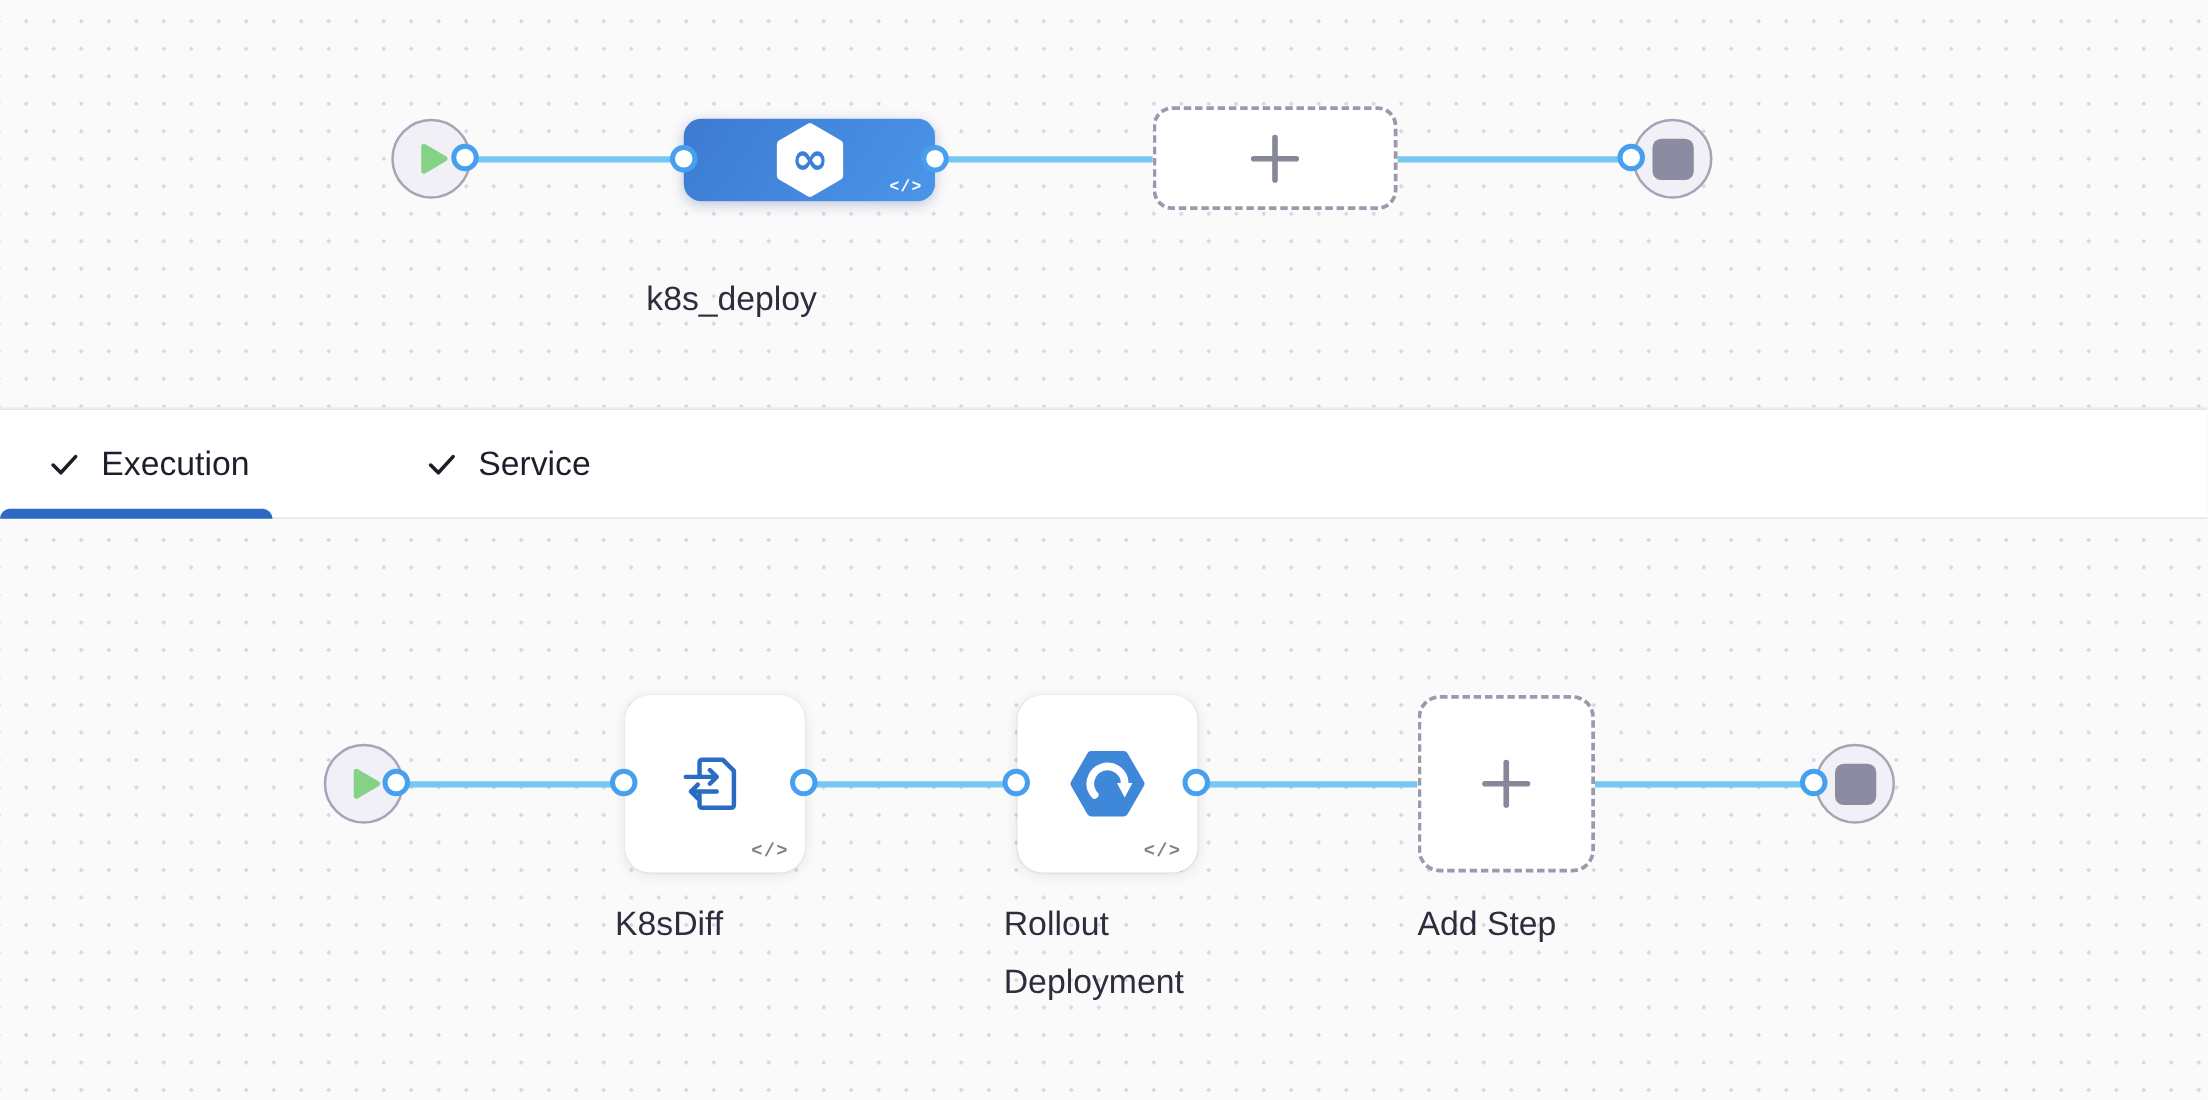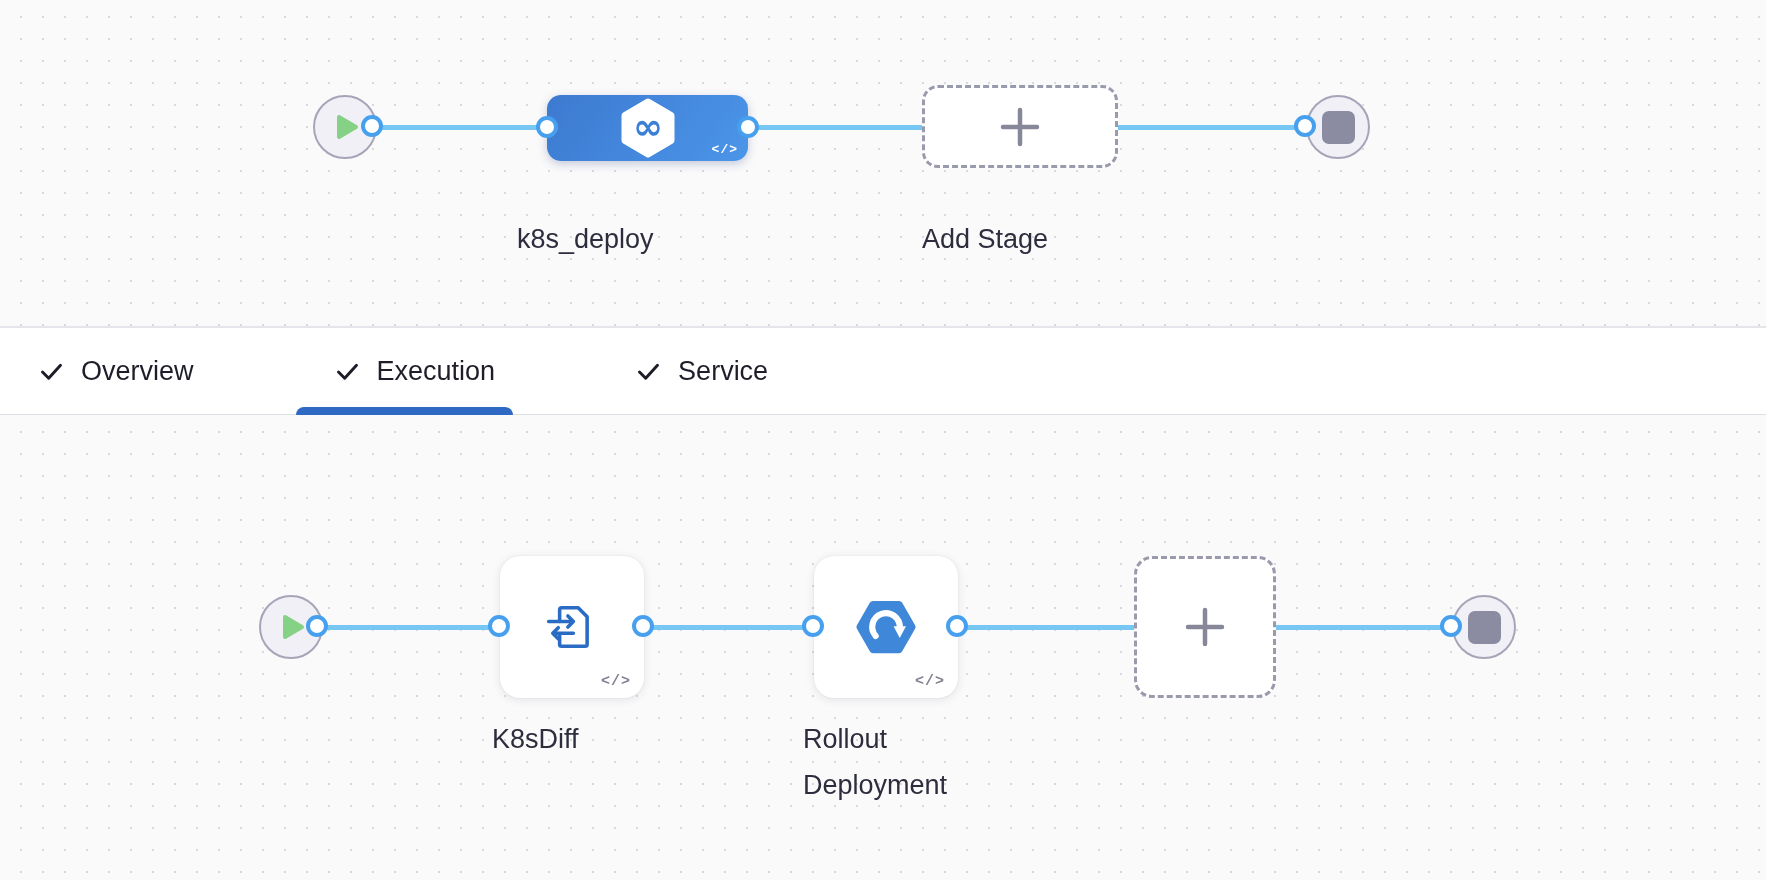--- a/index.html
+++ b/index.html
@@ -92,30 +92,23 @@
       <path d="M21 4 V38 M4 21 H38" stroke="#87879a" stroke-width="4.5" stroke-linecap="round" fill="none"></path>
     </svg>
   </div>
 
   <div class="term-node" style="left:1306px; top:95px;">
     <div class="stop-square"></div>
   </div>
   <div class="port" style="left:1294px; top:115px;"></div>
 
   <div class="node-label" style="left:517px; top:216px; width:260px;">k8s_deploy</div>
-  <div class="node-label" style="left:922px; top:216px; width:196px;">Add Stage</div>
 </div>
 
 <div class="tabbar">
-  <div class="tab">
-    <svg width="27" height="27" viewBox="0 0 24 24">
-      <path d="M4 12.5 L9.5 18 L20 6.5" stroke="#1d1d28" stroke-width="2.6" fill="none" stroke-linecap="round" stroke-linejoin="round"></path>
-    </svg>
-    <span class="tab-label">Overview</span>
-  </div>
   <div class="tab active">
     <svg width="27" height="27" viewBox="0 0 24 24">
       <path d="M4 12.5 L9.5 18 L20 6.5" stroke="#1d1d28" stroke-width="2.6" fill="none" stroke-linecap="round" stroke-linejoin="round"></path>
     </svg>
     <span class="tab-label">Execution</span>
   </div>
   <div class="tab">
     <svg width="27" height="27" viewBox="0 0 24 24">
       <path d="M4 12.5 L9.5 18 L20 6.5" stroke="#1d1d28" stroke-width="2.6" fill="none" stroke-linecap="round" stroke-linejoin="round"></path>
     </svg>
@@ -165,13 +158,14 @@
     </svg>
   </div>
 
   <div class="term-node" style="left:1452px; top:180px;">
     <div class="stop-square"></div>
   </div>
   <div class="port" style="left:1440px; top:200px;"></div>
 
   <div class="node-label" style="left:492px; top:301px; width:160px;">K8sDiff</div>
   <div class="node-label" style="left:803px; top:301px; width:166px;">Rollout Deployment</div>
+  <div class="node-label" style="left:1134px; top:301px; width:142px;">Add Step</div>
 </div>
 
 </body></html>

